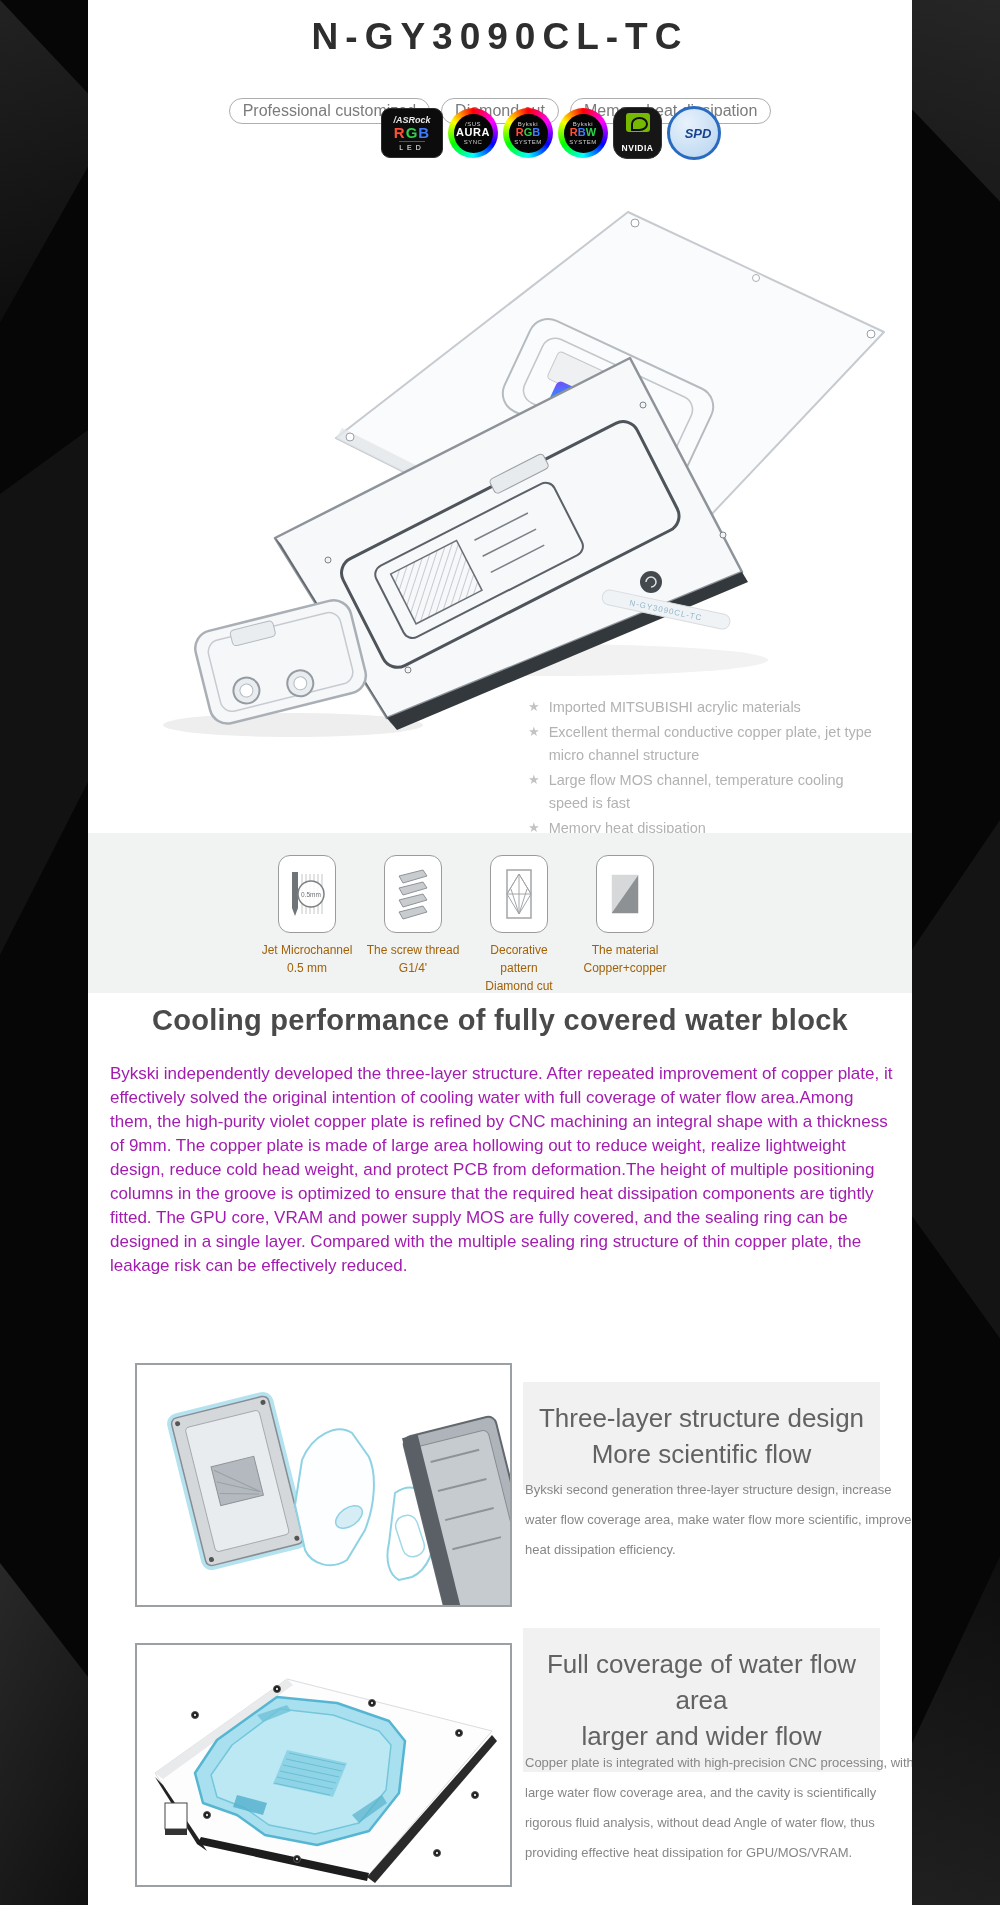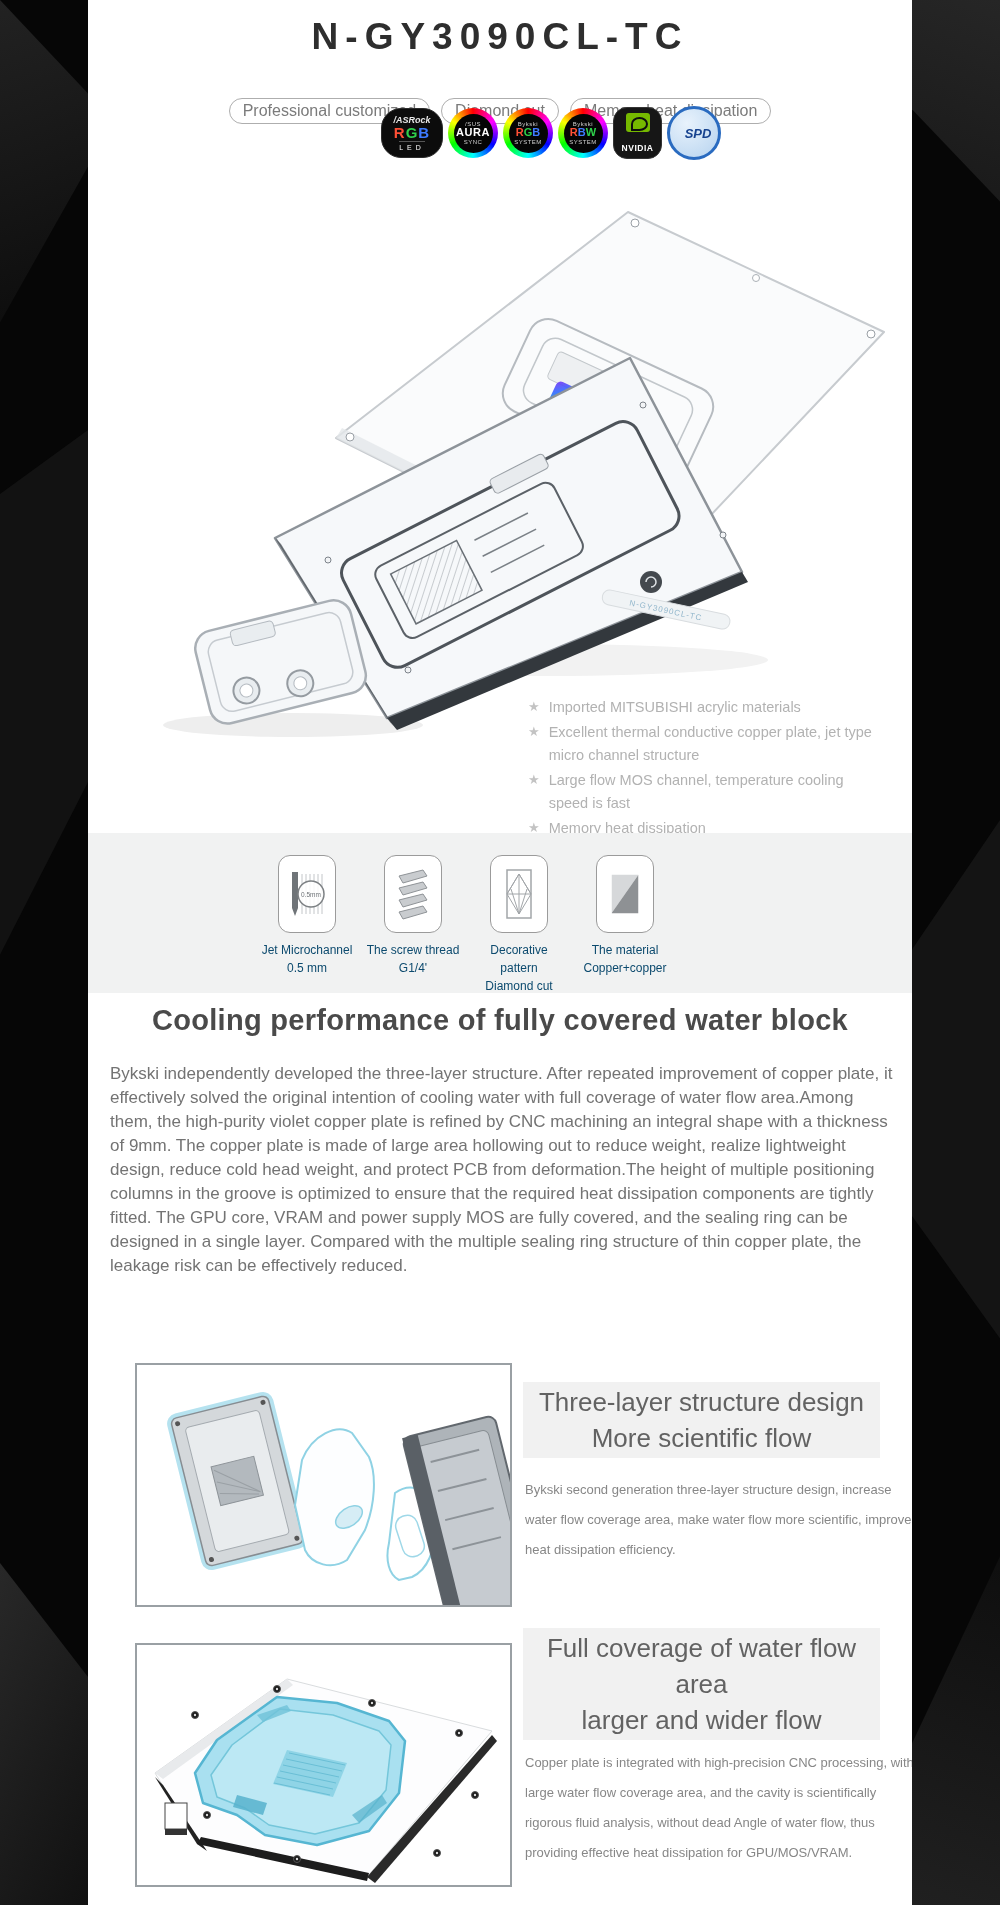--- a/index.html
+++ b/index.html
@@ -22,21 +22,21 @@
   .product-title{
     position:absolute;top:16px;left:0;width:100%;margin:0;text-align:center;
     font-size:37px;font-weight:bold;letter-spacing:7px;color:#2e2e2e;
   }
   .badges{position:absolute;top:66px;left:0;width:100%;display:flex;justify-content:center;gap:11px;}
   .pill{border:1px solid #aeaeae;border-radius:15px;padding:3px 13px;font-size:16px;color:#7b7b7b;white-space:nowrap;margin-top:32px;}
 
   
   .logos{position:absolute;top:106px;left:293px;display:flex;align-items:center;gap:5px;}
   .logo{flex:none;}
-  .asrock{width:60px;height:48px;background:#0c0c0c;border-radius:20px;border:1px solid #2c2c2c;
+  .asrock{width:60px;height:48px;background:#0c0c0c;border-radius:9px;border:1px solid #2c2c2c;
     display:flex;flex-direction:column;align-items:center;justify-content:center;}
   .asrock-top{color:#e8e8e8;font-size:9px;font-style:italic;font-weight:bold;}
   .asrock-rgb{font-size:15px;font-weight:bold;letter-spacing:1px;line-height:15px;}
   .asrock-led{color:#fff;font-size:7px;letter-spacing:4px;border-top:1px solid #565656;padding-top:2px;margin-top:1px;}
   .lr{color:#ff5036}.lg{color:#2fd14b}.lb{color:#3e7bff}.lw{color:#2fd14b}
   .ringbadge{width:50px;height:50px;border-radius:50%;
     background:conic-gradient(#f00,#f0f,#00f,#0ff,#0f0,#ff0,#f00);
     display:flex;align-items:center;justify-content:center;}
   .ring-inner{width:39px;height:39px;border-radius:50%;background:#050505;color:#fff;
     display:flex;flex-direction:column;align-items:center;justify-content:center;line-height:1.05;}
@@ -62,34 +62,34 @@
   .features .star{color:#c3c3c3;flex:none;font-size:13px;padding-top:1px;}
 
   
   .spec-strip{position:absolute;top:833px;left:0;width:824px;height:160px;background:#f1f2f2;
     display:flex;justify-content:center;align-items:flex-start;padding-top:22px;box-sizing:border-box;
     gap:12px;transform:none;}
   .spec-strip-inner{display:flex;gap:12px;transform:translateX(-34px);}
   .spec-cell{width:94px;text-align:center;}
   .spec-box{width:56px;height:76px;margin:0 auto 8px auto;background:#fff;border:1.5px solid #9b9b9b;border-radius:12px;
     display:flex;align-items:center;justify-content:center;}
-  .spec-label{font-size:12px;color:#0c4a6e;line-height:1.5;}
+  .spec-label{font-size:12px;color:#a16207;line-height:1.5;}
 
   
   .cool-head{position:absolute;top:1004px;left:0;width:100%;margin:0;text-align:center;
     font-size:29px;font-weight:bold;color:#4a4a4a;letter-spacing:.3px;}
   .main-para{position:absolute;top:1062px;left:22px;width:788px;margin:0;
-    font-size:17px;line-height:24px;color:#737373;}
+    font-size:17px;line-height:24px;color:#a21caf;}
 
   
   .feat-img{position:absolute;left:47px;width:373px;height:240px;border:2px solid #9aa0a4;background:#fff;}
   .img1{top:1363px;}
   .img2{top:1643px;}
   .feat-head{position:absolute;left:435px;width:357px;background:#f1f1f1;text-align:center;
-    font-size:26px;color:#626262;line-height:36px;padding:2px 0;}
+    font-size:26px;color:#626262;line-height:36px;padding:18px 0;}
   .head1{top:1382px;}
   .head2{top:1628px;}
   .feat-para{position:absolute;left:437px;width:392px;margin:0;font-size:13px;line-height:30px;color:#878787;}
   .p1{top:1475px;}
   .p2{top:1748px;}
 </style>
 </head>
 <body>
 
 <div>

